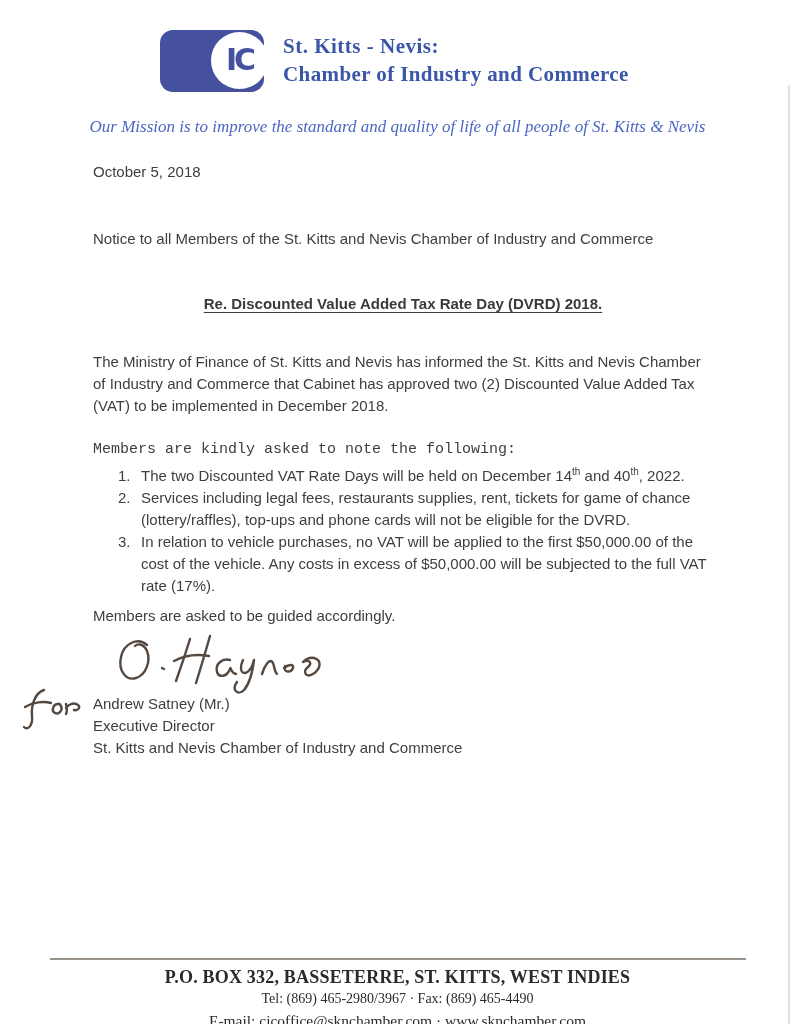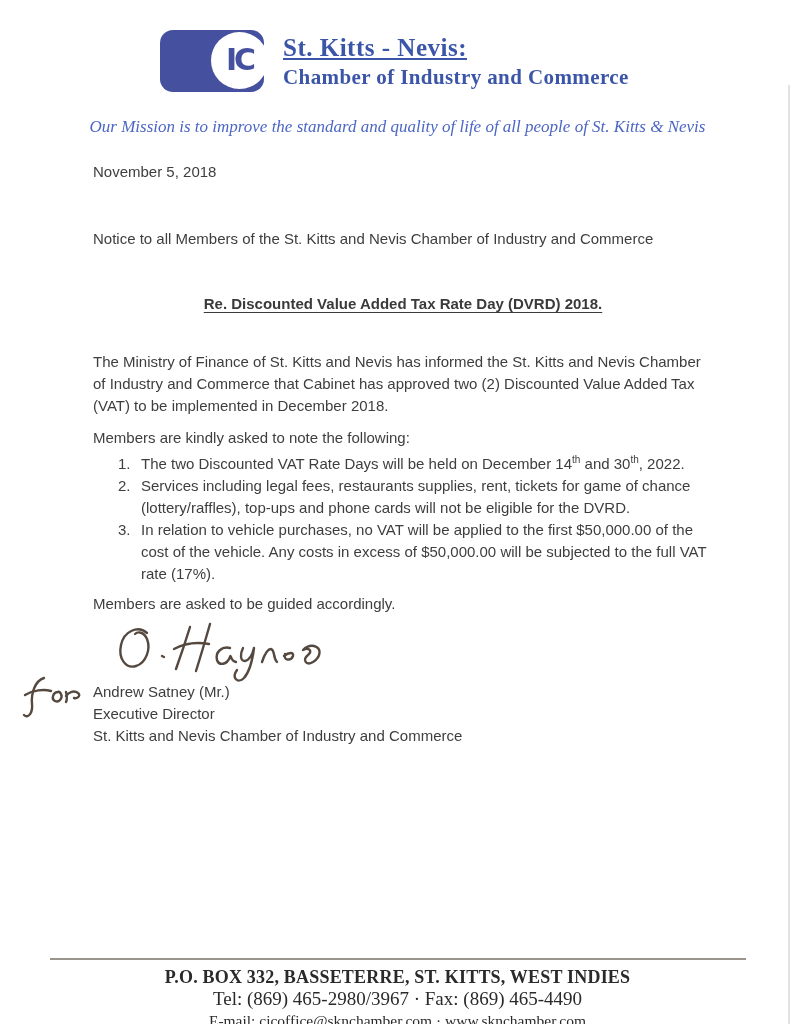--- a/index.html
+++ b/index.html
@@ -8,33 +8,33 @@
   .page { position:relative; width:795px; height:1024px; background:#ffffff; }
   .page::after { content:""; position:absolute; right:5px; top:55px; bottom:0; width:2px; background:#e4e2df; }
 
   
   .logo-row { display:flex; align-items:flex-start; margin:30px 0 0 160px; }
   .logo { position:relative; width:104px; height:62px; background:#45519e; border-radius:13px; flex:none; }
   .logo-circle { position:absolute; top:2px; right:-4px; width:57px; height:57px; background:#ffffff; border-radius:50%;
                  display:flex; align-items:center; justify-content:center; }
   .logo-letters { font-family:"DejaVu Sans", sans-serif; font-weight:bold; font-size:30px; color:#45519e; letter-spacing:-3px; transform:translateY(-1px); }
   .org-name { margin-left:19px; margin-top:4px; font-family:"Liberation Serif", serif; font-weight:bold; color:#3b55a8; }
-  .org-line1 { font-size:25px; letter-spacing:.5px;text-decoration:underline; }
+  .org-line1 { font-size:21px; letter-spacing:.5px; }
   .org-line2 { font-size:21px; letter-spacing:.4px; margin-top:3px; }
   .mission { margin-top:25px; text-align:center; font-family:"Liberation Serif", serif; font-style:italic;
              color:#4c66c4; font-size:17px; }
 
   
   .content { margin-left:93px; width:620px; font-size:15px; line-height:22px; color:#3e3e3e; }
   .date    { margin-top:24px; }
   .notice  { margin-top:45px; }
   .subject { margin-top:43px; text-align:center; font-weight:bold; color:#3a3a3a; }
   .subject span { text-decoration:underline; text-underline-offset:3px; }
   .para1   { margin-top:36px; }
-  .list-intro { margin-top:10px; }
+  .list-intro { margin-top:22px;font-family:Liberation Mono, monospace; }
   .vat-list { margin-top:4px; padding-left:25px; list-style:none; }
   .vat-item { display:flex; }
   .vat-num  { width:23px; flex:none; }
   .vat-text { flex:1; }
   sup.th { font-size:10px; vertical-align:super; line-height:0; }
   .closing { margin-top:8px; }
 
   
   .sig-area { position:relative; margin-top:4px; }
   .signature-svg { display:block; margin-left:18px; }
@@ -42,21 +42,21 @@
   .signer { margin-top:-2px; }
   .signer div { line-height:22px; }
   .sr-only { position:absolute; width:1px; height:1px; overflow:hidden; clip:rect(0 0 0 0); white-space:nowrap; }
   .ink { stroke:#55483f; stroke-width:2.4; fill:none; stroke-linecap:round; stroke-linejoin:round; }
 
   
   .footer { position:absolute; left:0; top:928px; width:795px; text-align:center;
             font-family:"Liberation Serif", serif; color:#2a2a2a; }
   .footer-rule { margin:0 49px 0 50px; height:0; border-top:2px solid #9a948c; }
   .footer-line1 { margin-top:6px; font-weight:bold; font-size:18px; letter-spacing:.2px; line-height:22px; }
-  .footer-line2 { font-size:19px; line-height:22px; }
+  .footer-line2 { font-size:14px; line-height:22px; }
   .footer-line3 { font-size:15.5px; line-height:22px; }
 </style>
 </head>
 <body>
 
 <div class="page">
 
   <div class="logo-row">
     <div class="logo">
       <div class="logo-circle">
@@ -64,36 +64,36 @@
       </div>
     </div>
     <div class="org-name">
       <div class="org-line1">St. Kitts - Nevis:</div>
       <div class="org-line2">Chamber of Industry and Commerce</div>
     </div>
   </div>
   <div class="mission">Our Mission is to improve the standard and quality of life of all people of St. Kitts &amp; Nevis</div>
 
   <div class="content">
-    <div class="date">November 5, 2018</div>
+    <div class="date">October 5, 2018</div>
 
     <div class="notice">Notice to all Members of the St. Kitts and Nevis Chamber of Industry and Commerce</div>
 
     <div class="subject">
       <span>Re. Discounted Value Added Tax Rate Day (DVRD) 2018.</span>
     </div>
 
     <div class="para1">The Ministry of Finance of St. Kitts and Nevis has informed the St. Kitts and Nevis Chamber of Industry and Commerce that Cabinet has approved two (2) Discounted Value Added Tax (VAT) to be implemented in December 2018.</div>
 
     <div class="list-intro">Members are kindly asked to note the following:</div>
 
     <ol class="vat-list">
       <li class="vat-item">
         <span class="vat-num">1.</span>
-        <span class="vat-text"><span>The two Discounted VAT Rate Days will be held on December 14</span><sup class="th">th</sup><span> and 30</span><sup class="th">th</sup><span>, 2022.</span></span>
+        <span class="vat-text"><span>The two Discounted VAT Rate Days will be held on December 14</span><sup class="th">th</sup><span> and 40</span><sup class="th">th</sup><span>, 2022.</span></span>
       </li>
       <li class="vat-item">
         <span class="vat-num">2.</span>
         <span class="vat-text">Services including legal fees, restaurants supplies, rent, tickets for game of chance (lottery/raffles), top-ups and phone cards will not be eligible for the DVRD.</span>
       </li>
       <li class="vat-item">
         <span class="vat-num">3.</span>
         <span class="vat-text">In relation to vehicle purchases, no VAT will be applied to the first $50,000.00 of the cost of the vehicle. Any costs in excess of $50,000.00 will be subjected to the full VAT rate (17%).</span>
       </li>
     </ol>

